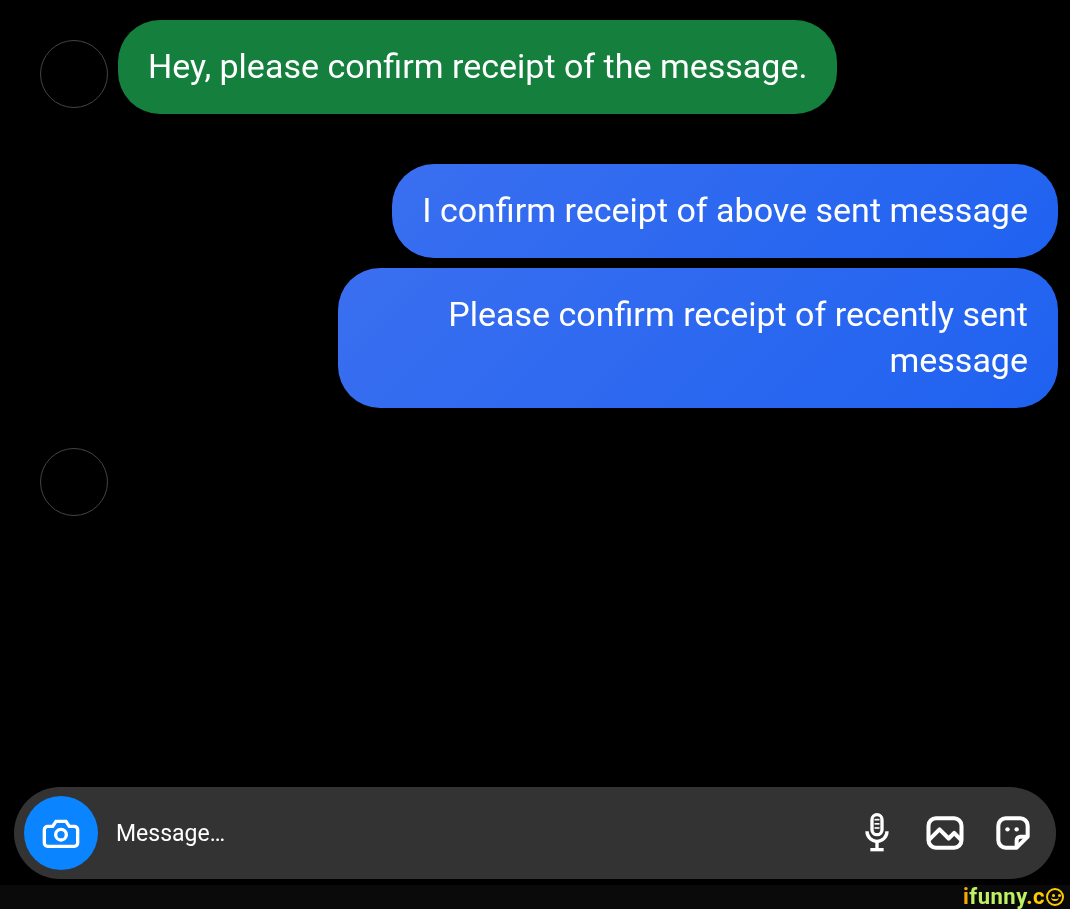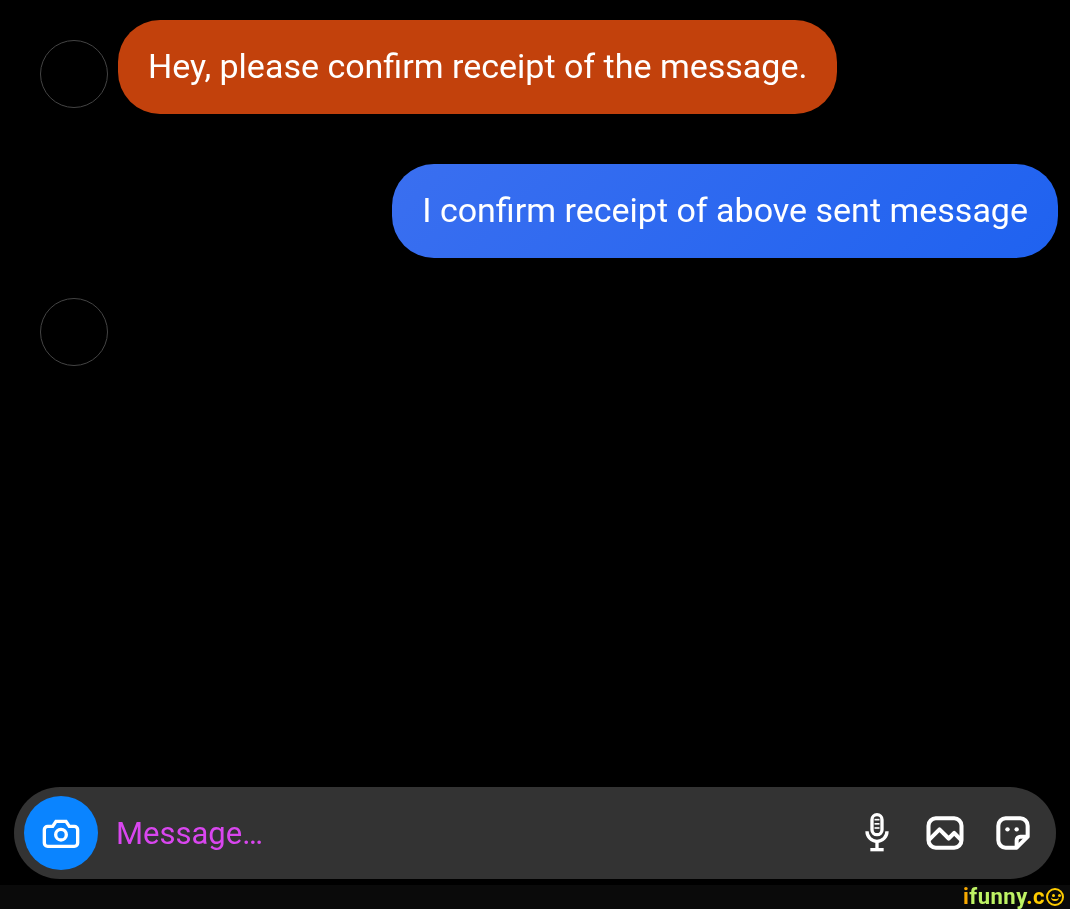--- a/index.html
+++ b/index.html
@@ -36,21 +36,21 @@
   }
   .bubble {
     padding: 24px 30px;
     border-radius: 42px;
     font-size: 34px;
     line-height: 1.35;
     color: #ffffff;
     max-width: 720px;
   }
   .bubble.incoming-bubble {
-    background: #c2410c;
+    background: #15803d;
   }
   .bubble.outgoing-bubble {
     background: linear-gradient(135deg, #3a6ff0, #1f62f0);
   }
   .spacer-small { height: 20px; }
   .spacer-med { height: 30px; }
 
   .input-bar {
     position: absolute;
     left: 14px;
@@ -69,22 +69,22 @@
     height: 74px;
     border-radius: 50%;
     background: #0a84ff;
     display: flex;
     align-items: center;
     justify-content: center;
     flex-shrink: 0;
   }
   .input-placeholder {
     flex: 1;
-    font-size: 31px;
-    color: #d946ef;
+    font-size: 23px;
+    color: #ffffff;
   }
   .icon-btn {
     width: 50px;
     height: 50px;
     display: flex;
     align-items: center;
     justify-content: center;
     flex-shrink: 0;
   }
   .watermark {
@@ -144,20 +144,25 @@
   </div>
 
   <div class="spacer-med"></div>
 
   <div class="message-row outgoing">
     <div class="bubble outgoing-bubble">
       <span>I confirm receipt of above sent message</span>
     </div>
   </div>
 
+  <div class="message-row outgoing">
+    <div class="bubble outgoing-bubble">
+      <span>Please confirm receipt of recently sent message</span>
+    </div>
+  </div>
 
   <div class="spacer-small"></div>
 
   <div class="message-row incoming">
     <div class="avatar"></div>
   </div>
 
 </div>
 
 <div class="input-bar">

